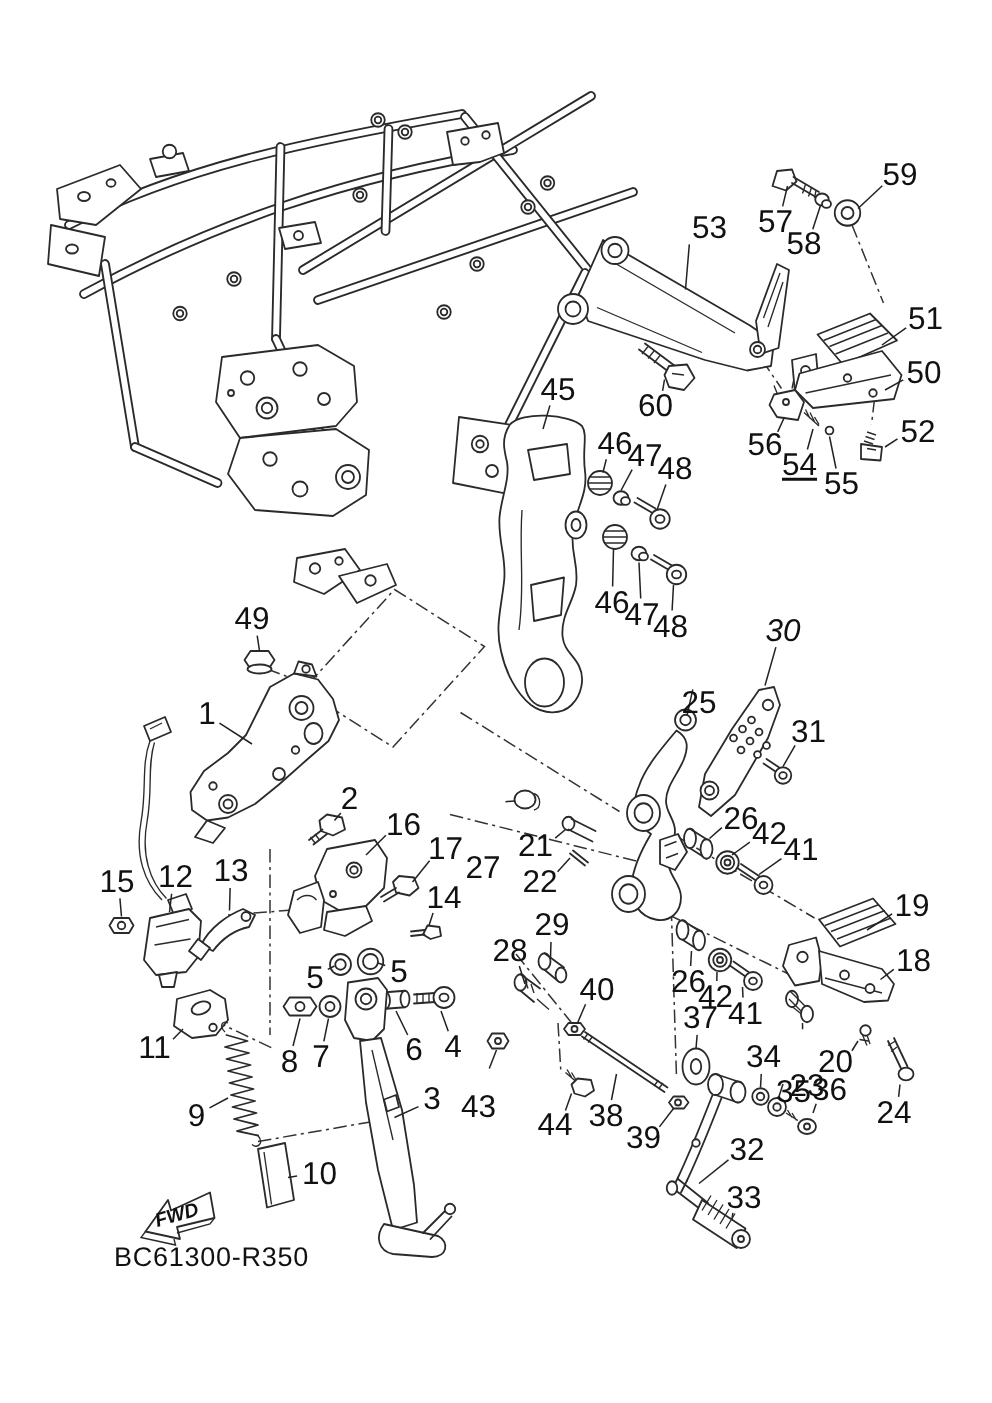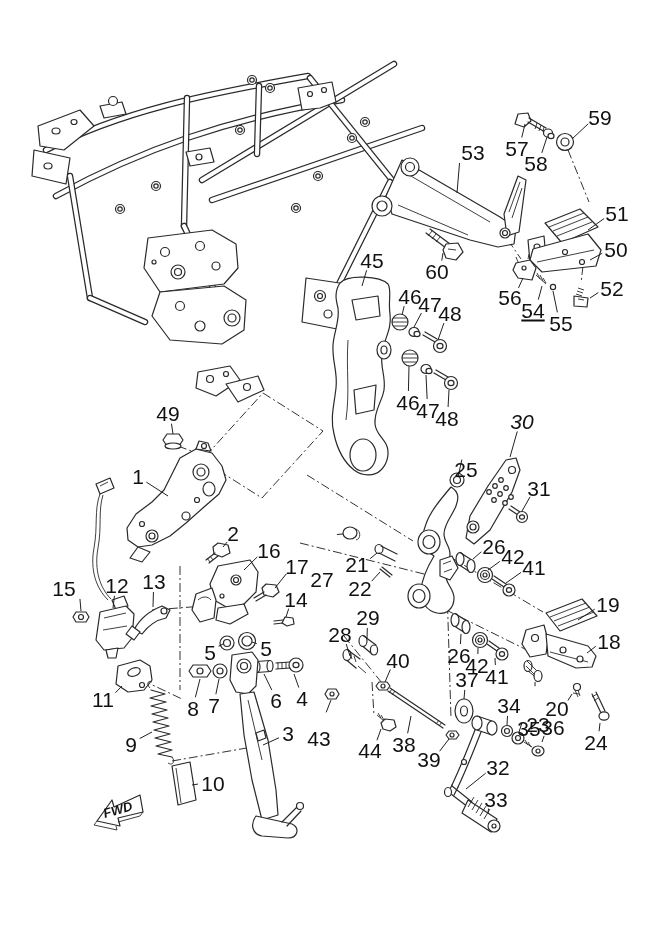--- a/index.html
+++ b/index.html
@@ -612,21 +612,21 @@
       <div class="callout" style="left: 357px; top: 564px;">21</div>
       <div class="callout" style="left: 360px; top: 588px;">22</div>
       <div class="callout" style="left: 466px; top: 449px; margin-top: 20px;">25</div>
       <div class="callout" style="left: 522px; top: 421px; font-style: italic;">30</div>
       <div class="callout" style="left: 539px; top: 488px;">31</div>
       <div class="callout" style="left: 494px; top: 546px;">26</div>
       <div class="callout" style="left: 513px; top: 556px;">42</div>
       <div class="callout" style="left: 534px; top: 567px;">41</div>
       <div class="callout" style="left: 608px; top: 604px;">19</div>
       <div class="callout" style="left: 609px; top: 641px;">18</div>
-      <div class="callout" style="left: 64px; top: 588px;">15</div>
+      <div class="callout" style="left: 78px; top: 588px;">15</div>
       <div class="callout" style="left: 117px; top: 585px;">12</div>
       <div class="callout" style="left: 154px; top: 581px;">13</div>
       <div class="callout" style="left: 296px; top: 599px;">14</div>
       <div class="callout" style="left: 210px; top: 652px;">5</div>
       <div class="callout" style="left: 266px; top: 648px;">5</div>
       <div class="callout" style="left: 193px; top: 708px;">8</div>
       <div class="callout" style="left: 214px; top: 705px;">7</div>
       <div class="callout" style="left: 276px; top: 700px;">6</div>
       <div class="callout" style="left: 302px; top: 698px;">4</div>
       <div class="callout" style="left: 319px; top: 738px;">43</div>
@@ -647,14 +647,15 @@
       <div class="callout" style="left: 529px; top: 728px;">35</div>
       <div class="callout" style="left: 553px; top: 727px;">36</div>
       <div class="callout" style="left: 596px; top: 742px;">24</div>
       <div class="callout" style="left: 370px; top: 750px;">44</div>
       <div class="callout" style="left: 404px; top: 744px;">38</div>
       <div class="callout" style="left: 429px; top: 759px;">39</div>
       <div class="callout" style="left: 498px; top: 767px;">32</div>
       <div class="callout" style="left: 496px; top: 799px;">33</div>
     </div>
 
+<div class="code-label">BC61300-R350</div>
 
 </div>
 
 </body></html>

